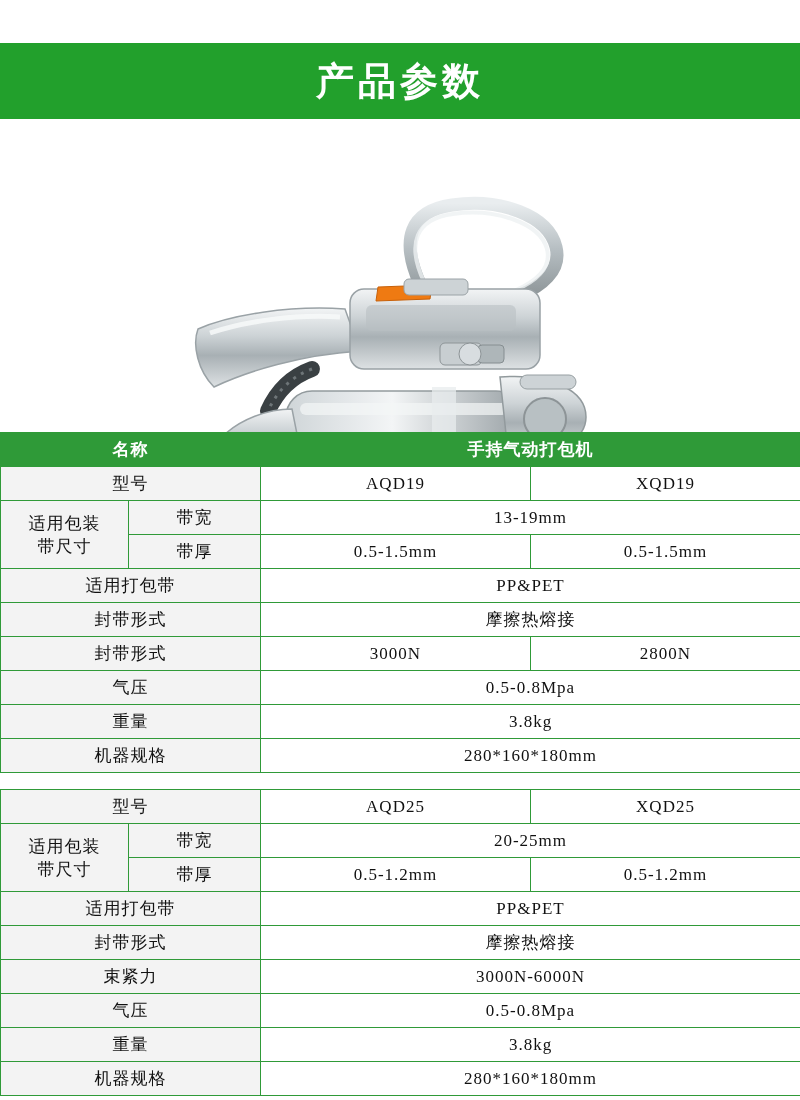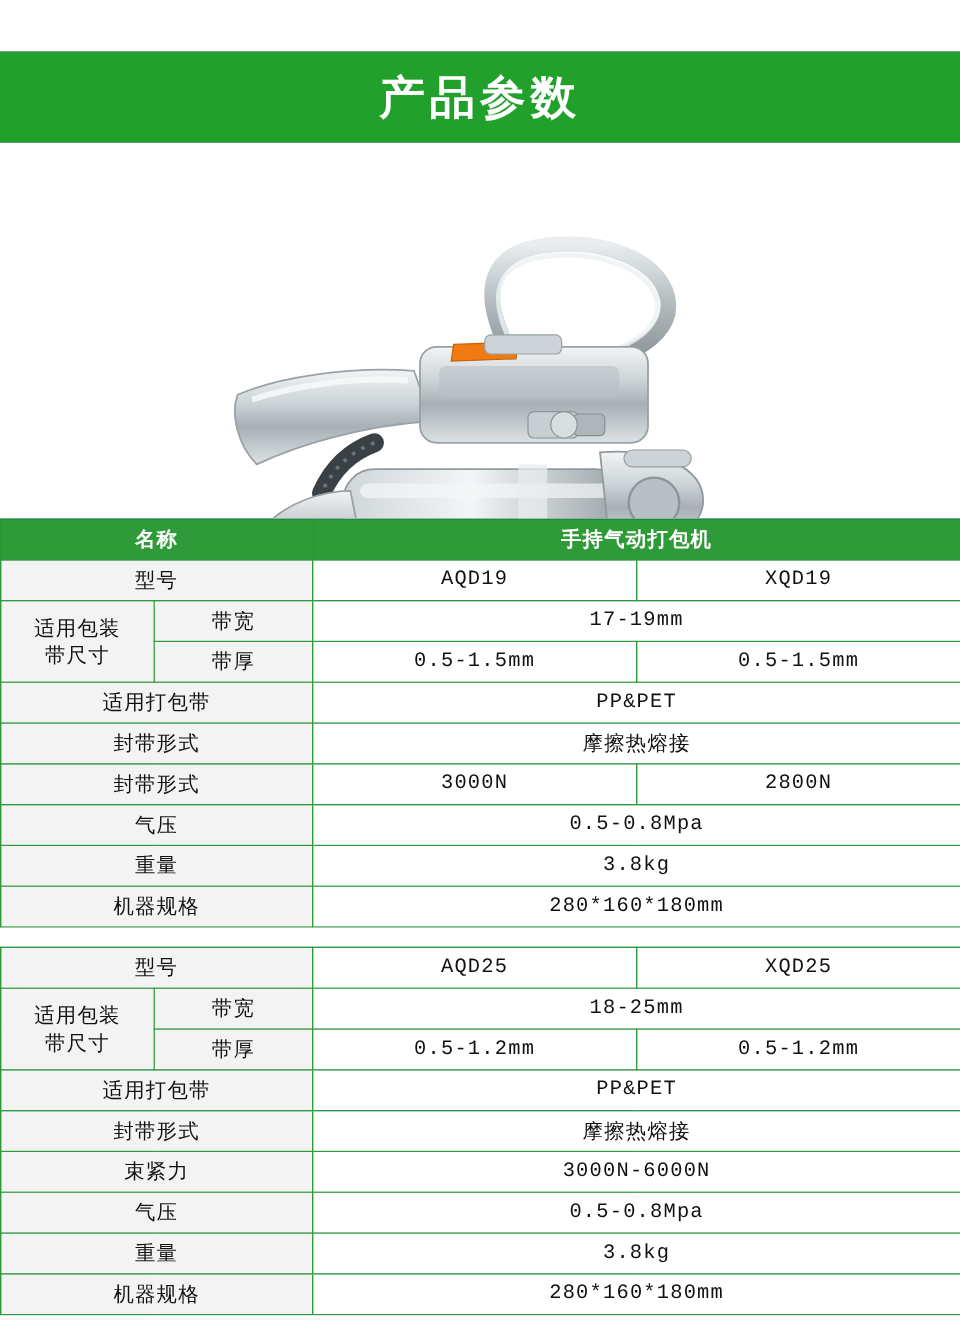--- a/index.html
+++ b/index.html
@@ -57,21 +57,21 @@
     border-collapse: collapse;
     table-layout: fixed;
   }
   table.spec td {
     border: 1px solid #2f9a38;
     font-size: 17px;
     text-align: center;
     vertical-align: middle;
     height: 33px;
     padding: 0 2px;
-    font-family: Liberation Mono, monospace;
+    font-family: Liberation Serif, serif;
     letter-spacing: 1px;
   }
   .hdr td {
     background: #2f9a38;
     color: #ffffff;
     font-weight: bold;
     height: 35px;
     font-size: 17px;
   }
   .lbl {
@@ -176,21 +176,21 @@
         <td class="lbl" colspan="2">型号</td>
         <td class="val">AQD19</td>
         <td class="val">XQD19</td>
       </tr>
       <tr>
         <td class="lbl" rowspan="2">
           <div>适用包装</div>
           <div>带尺寸</div>
         </td>
         <td class="lbl">带宽</td>
-        <td class="val" colspan="2">17-19mm</td>
+        <td class="val" colspan="2">13-19mm</td>
       </tr>
       <tr>
         <td class="lbl">带厚</td>
         <td class="val">0.5-1.5mm</td>
         <td class="val">0.5-1.5mm</td>
       </tr>
       <tr>
         <td class="lbl" colspan="2">适用打包带</td>
         <td class="val" colspan="2">PP&amp;PET</td>
       </tr>
@@ -232,21 +232,21 @@
         <td class="lbl" colspan="2">型号</td>
         <td class="val">AQD25</td>
         <td class="val">XQD25</td>
       </tr>
       <tr>
         <td class="lbl" rowspan="2">
           <div>适用包装</div>
           <div>带尺寸</div>
         </td>
         <td class="lbl">带宽</td>
-        <td class="val" colspan="2">18-25mm</td>
+        <td class="val" colspan="2">20-25mm</td>
       </tr>
       <tr>
         <td class="lbl">带厚</td>
         <td class="val">0.5-1.2mm</td>
         <td class="val">0.5-1.2mm</td>
       </tr>
       <tr>
         <td class="lbl" colspan="2">适用打包带</td>
         <td class="val" colspan="2">PP&amp;PET</td>
       </tr>

